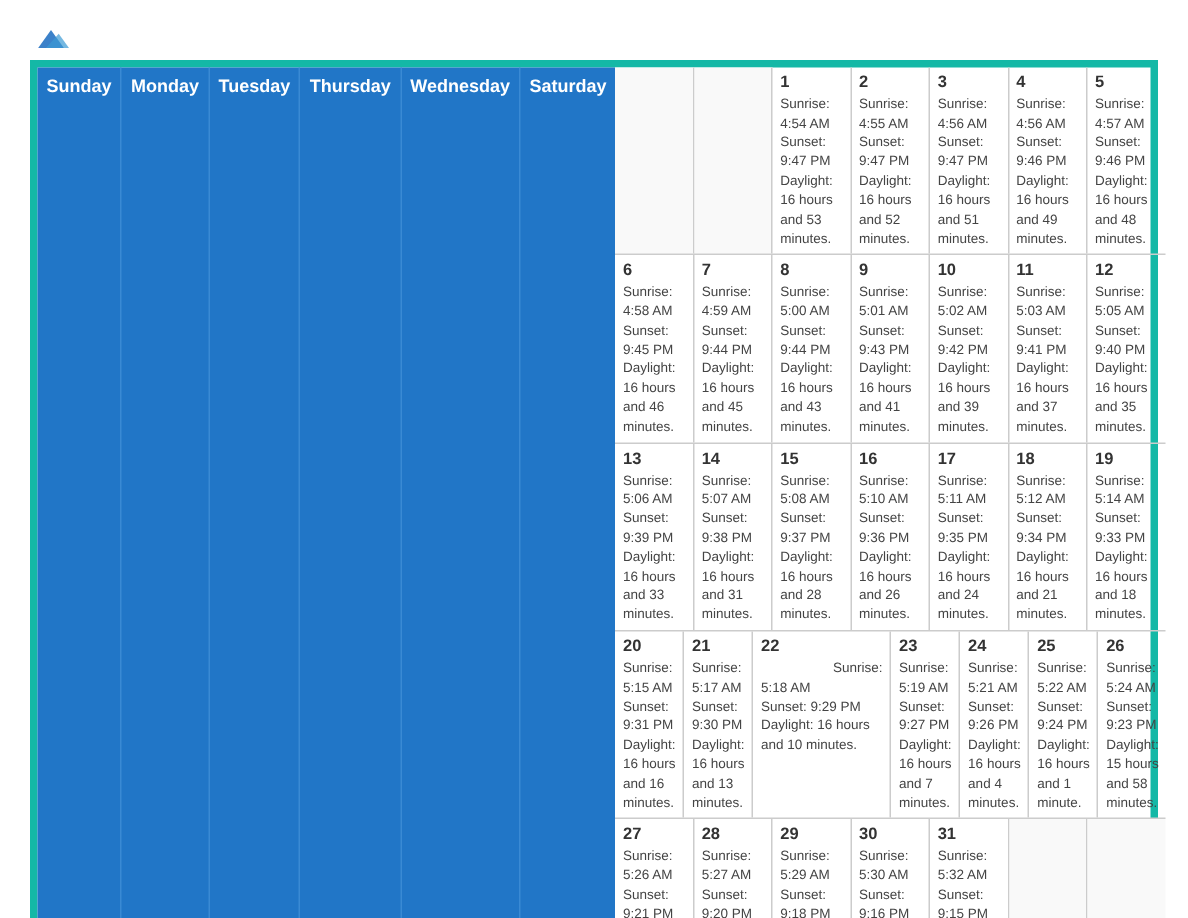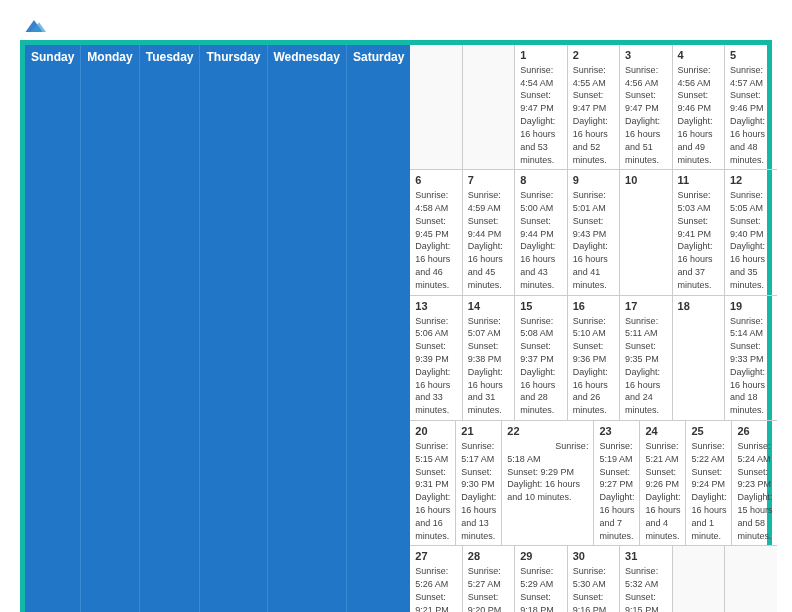--- a/index.html
+++ b/index.html
@@ -171,21 +171,23 @@
 Daylight: 16 hours and 46 minutes.</span></div>
           <div class="cal-cell"><span class="day-number">7</span><span class="cell-text" style="white-space: pre-line;">Sunrise: 4:59 AM
 Sunset: 9:44 PM
 Daylight: 16 hours and 45 minutes.</span></div>
           <div class="cal-cell"><span class="day-number">8</span><span class="cell-text" style="white-space: pre-line;">Sunrise: 5:00 AM
 Sunset: 9:44 PM
 Daylight: 16 hours and 43 minutes.</span></div>
           <div class="cal-cell"><span class="day-number">9</span><span class="cell-text" style="white-space: pre-line;">Sunrise: 5:01 AM
 Sunset: 9:43 PM
 Daylight: 16 hours and 41 minutes.</span></div>
-          <div class="cal-cell"><span class="day-number">10</span></div>
+          <div class="cal-cell"><span class="day-number">10</span><span class="cell-text" style="white-space: pre-line;">Sunrise: 5:02 AM
+Sunset: 9:42 PM
+Daylight: 16 hours and 39 minutes.</span></div>
           <div class="cal-cell"><span class="day-number">11</span><span class="cell-text" style="white-space: pre-line;">Sunrise: 5:03 AM
 Sunset: 9:41 PM
 Daylight: 16 hours and 37 minutes.</span></div>
           <div class="cal-cell"><span class="day-number">12</span><span class="cell-text" style="white-space: pre-line;">Sunrise: 5:05 AM
 Sunset: 9:40 PM
 Daylight: 16 hours and 35 minutes.</span></div>
         </div>
         <div class="cal-row">
           <div class="cal-cell"><span class="day-number">13</span><span class="cell-text" style="white-space: pre-line;">Sunrise: 5:06 AM
 Sunset: 9:39 PM
@@ -195,21 +197,23 @@
 Daylight: 16 hours and 31 minutes.</span></div>
           <div class="cal-cell"><span class="day-number">15</span><span class="cell-text" style="white-space: pre-line;">Sunrise: 5:08 AM
 Sunset: 9:37 PM
 Daylight: 16 hours and 28 minutes.</span></div>
           <div class="cal-cell"><span class="day-number">16</span><span class="cell-text" style="white-space: pre-line;">Sunrise: 5:10 AM
 Sunset: 9:36 PM
 Daylight: 16 hours and 26 minutes.</span></div>
           <div class="cal-cell"><span class="day-number">17</span><span class="cell-text" style="white-space: pre-line;">Sunrise: 5:11 AM
 Sunset: 9:35 PM
 Daylight: 16 hours and 24 minutes.</span></div>
-          <div class="cal-cell"><span class="day-number">18</span></div>
+          <div class="cal-cell"><span class="day-number">18</span><span class="cell-text" style="white-space: pre-line;">Sunrise: 5:12 AM
+Sunset: 9:34 PM
+Daylight: 16 hours and 21 minutes.</span></div>
           <div class="cal-cell"><span class="day-number">19</span><span class="cell-text" style="white-space: pre-line;">Sunrise: 5:14 AM
 Sunset: 9:33 PM
 Daylight: 16 hours and 18 minutes.</span></div>
         </div>
         <div class="cal-row">
           <div class="cal-cell"><span class="day-number">20</span><span class="cell-text" style="white-space: pre-line;">Sunrise: 5:15 AM
 Sunset: 9:31 PM
 Daylight: 16 hours and 16 minutes.</span></div>
           <div class="cal-cell"><span class="day-number">21</span><span class="cell-text" style="white-space: pre-line;">Sunrise: 5:17 AM
 Sunset: 9:30 PM

